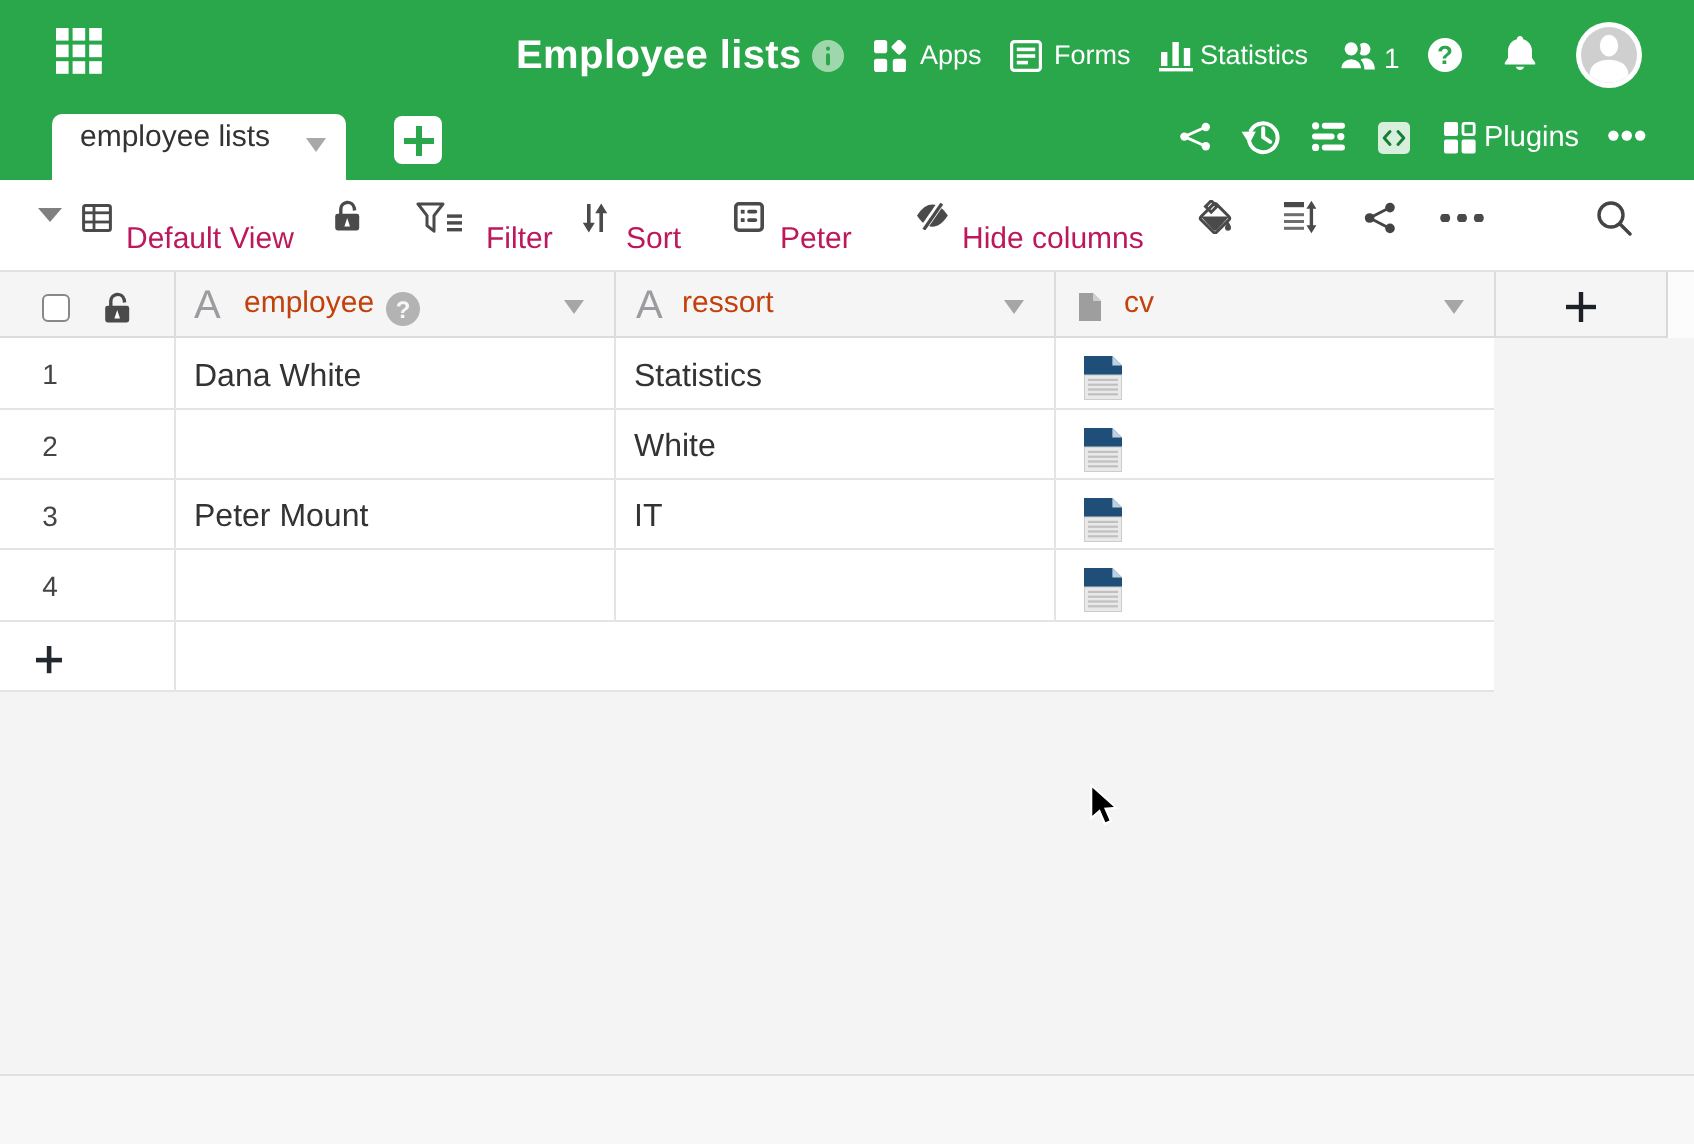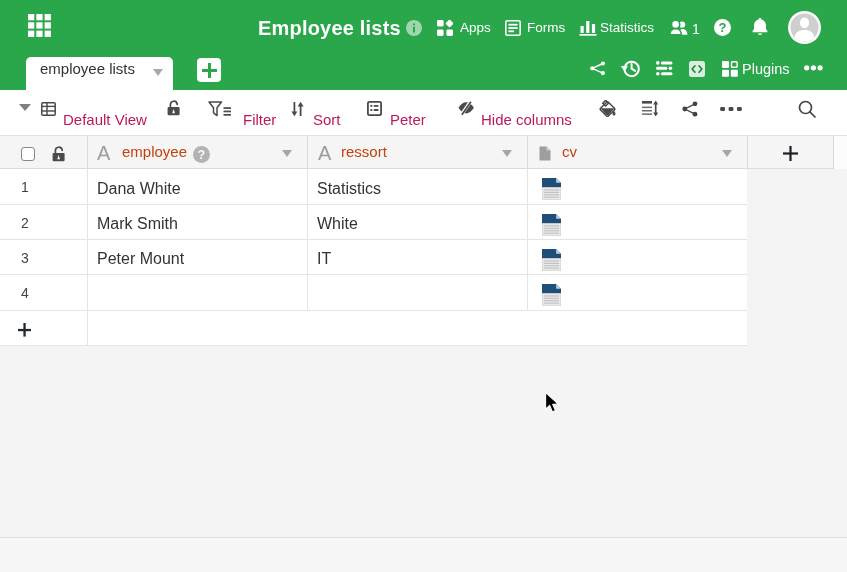--- a/index.html
+++ b/index.html
@@ -324,21 +324,20 @@
       <div class="ctext" style="left:317px;line-height:35px">Statistics</div>
       <svg class="abs doc" style="left:542px;top:9px" width="20" height="23" viewBox="0 0 20 23">
           <use href="#docicon"></use>
         </svg>
     </div>
     <div class="row" style="top:70px;height:35px">
       <div class="vsep" style="left:87px"></div>
         <div class="vsep" style="left:307px"></div>
         <div class="vsep" style="left:527px"></div>
       <div class="rnum" style="line-height:34px">2</div>
-      <div class="ctext" style="left:97px;line-height:34px">Mark Smith</div>
       <div class="ctext" style="left:317px;line-height:34px">White</div>
       <svg class="abs doc" style="left:542px;top:9px" width="20" height="23" viewBox="0 0 20 23">
           <use href="#docicon"></use>
         </svg>
     </div>
     <div class="row" style="top:105px;height:35px">
       <div class="vsep" style="left:87px"></div>
         <div class="vsep" style="left:307px"></div>
         <div class="vsep" style="left:527px"></div>
       <div class="rnum" style="line-height:34px">3</div>

